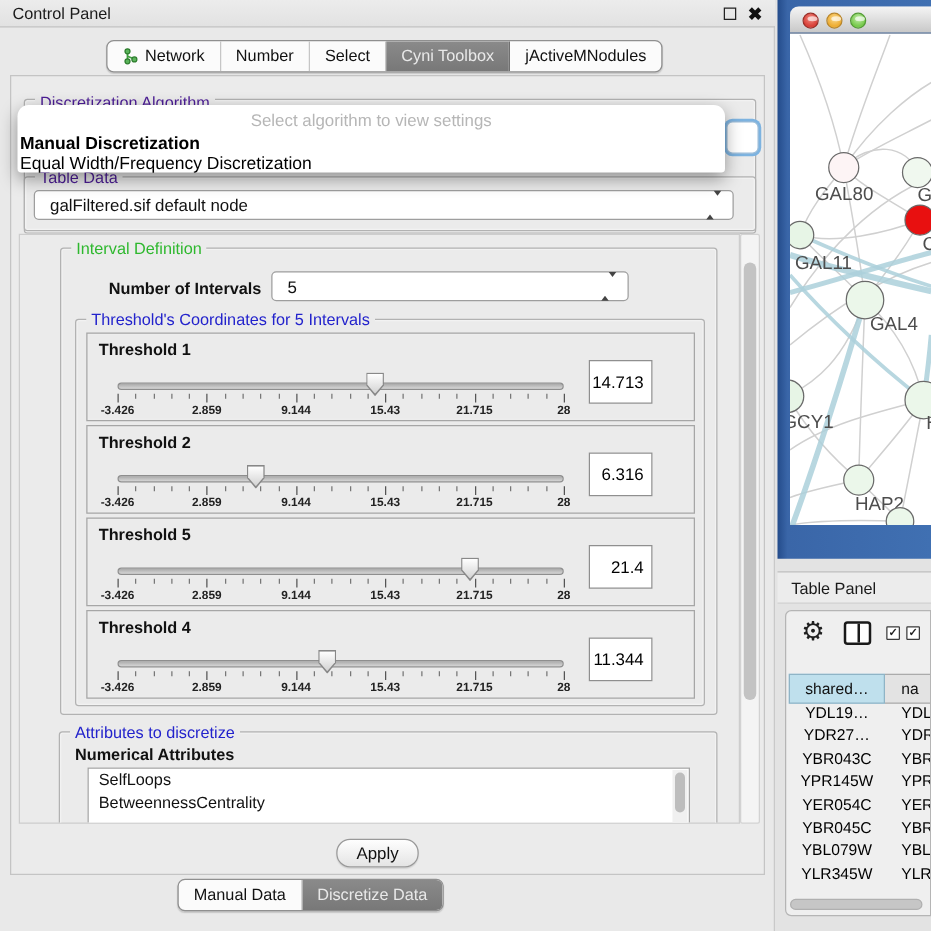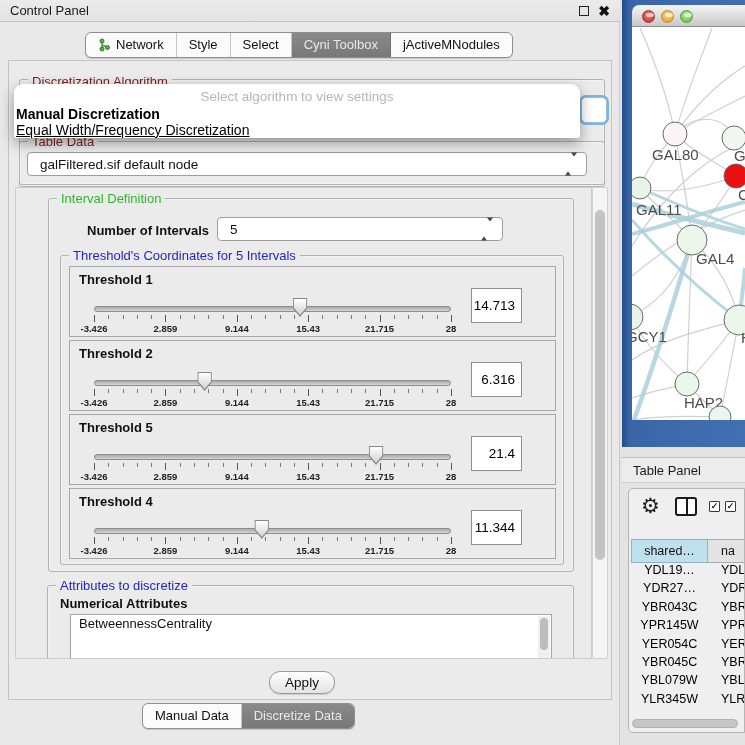--- a/index.html
+++ b/index.html
@@ -17,21 +17,21 @@
   .seg-bar { display:flex; border:1px solid #8f8f8f; border-radius:6px; background:#fbfbfb; overflow:hidden; box-shadow:0 1px 1px rgba(0,0,0,.15); }
   .seg { padding:0 12px; height:24px; line-height:24px; font-size:13px; color:#111; white-space:nowrap; border-right:1px solid #c6c6c6; display:flex; align-items:center; gap:5px; }
   .seg:last-child { border-right:none; }
   .seg.sel { background:linear-gradient(#8a8a8a,#787878); color:#e9e9e9; border-right-color:#6f6f6f; }
   #top-tabs { left:85px; top:32px; }
   #bottom-tabs { left:142px; top:703px; }
 
   #main-panel { left:8px; top:60px; width:604px; height:640px; background:#ebebeb; border:1px solid #c4c4c4; }
 
   .group { position:absolute; border:1px solid #b2b2b2; border-radius:3px; box-shadow:inset 0 0 0 1px #f2f2f2; }
-  .group-label { position:absolute; top:-8px; left:8px; background:#ebebeb; padding:0 4px; font-size:13px; color:#7f1d1d; white-space:nowrap; }
+  .group-label { position:absolute; top:-8px; left:8px; background:#ebebeb; padding:0 4px; font-size:13px; color:#4c1d95; white-space:nowrap; }
   .gl-green { color:#2eb82e; }
   .gl-blue { color:#2323cc; }
 
   
   #algo-group { left:10px; top:18px; width:586px; height:108px; }
   #algo-label { top:-6px; }
   #algo-combo-frag { left:572px; top:36px; width:26px; height:26px; background:#fff; border-radius:5px; border:1px solid #9bbcd8; box-shadow:0 0 0 2px #7db3e0; }
 
   
   #popup { left:5px; top:23px; width:566px; height:54px; background:#fff; border-radius:9px 9px 3px 3px; box-shadow:0 5px 14px rgba(0,0,0,.38); z-index:50; }
@@ -123,21 +123,21 @@
         <svg width="13" height="14" viewBox="0 0 13 14">
           <line x1="4" y1="3" x2="4" y2="11" stroke="#3f9e3f" stroke-width="1.4"></line>
           <line x1="4" y1="7" x2="9" y2="9" stroke="#3f9e3f" stroke-width="1.4"></line>
           <circle cx="4" cy="3" r="2" fill="#59b359" stroke="#2e7d2e"></circle>
           <circle cx="4" cy="11" r="2" fill="#59b359" stroke="#2e7d2e"></circle>
           <circle cx="9.5" cy="9.5" r="2" fill="#59b359" stroke="#2e7d2e"></circle>
         </svg>
         <span>Network</span>
       </div>
       <div class="seg">
-        <span>Style</span>
+        <span>Number</span>
       </div>
       <div class="seg">
         <span>Select</span>
       </div>
       <div class="seg sel">
         <span>Cyni Toolbox</span>
       </div>
       <div class="seg">
         <span>jActiveMNodules</span>
       </div>
@@ -147,21 +147,21 @@
 
     <div id="algo-group" class="group">
       <span id="algo-label" class="group-label">Discretization Algorithm</span>
     </div>
     <div id="algo-combo-frag" class="abs"></div>
 
     <div id="popup" class="abs">
       <div id="popup-placeholder" class="abs">Select algorithm to view settings</div>
       <div id="popup-items">
           <div class="popup-item" style="top: 22px; font-weight: bold;">Manual Discretization</div>
-          <div class="popup-item" style="top: 38px; text-decoration: underline;">Equal Width/Frequency Discretization</div>
+          <div class="popup-item" style="top: 38px;">Equal Width/Frequency Discretization</div>
         </div>
     </div>
 
     <div id="tabledata-group" class="group">
       <span class="group-label">Table Data</span>
       <div id="tabledata-combo" class="combo">
         <span class="val">galFiltered.sif default node</span>
         <span class="spin-arrows"><span class="up"></span><span class="dn"></span></span>
       </div>
     </div>
@@ -347,20 +347,21 @@
               </div>
             </div>
         </div>
       </div>
 
       <div id="attr-group" class="group">
         <span class="group-label gl-blue">Attributes to discretize</span>
         <span id="attr-list-label">Numerical Attributes</span>
         <div id="attr-list">
           <div id="attr-items">
+              <div class="attr-item">SelfLoops</div>
               <div class="attr-item">BetweennessCentrality</div>
             </div>
           <div id="attr-scroll">
               <div id="attr-thumb"></div>
             </div>
         </div>
       </div>
     </div>
     <div id="settings-scrollbar" class="abs">
         <div id="settings-thumb"></div>

